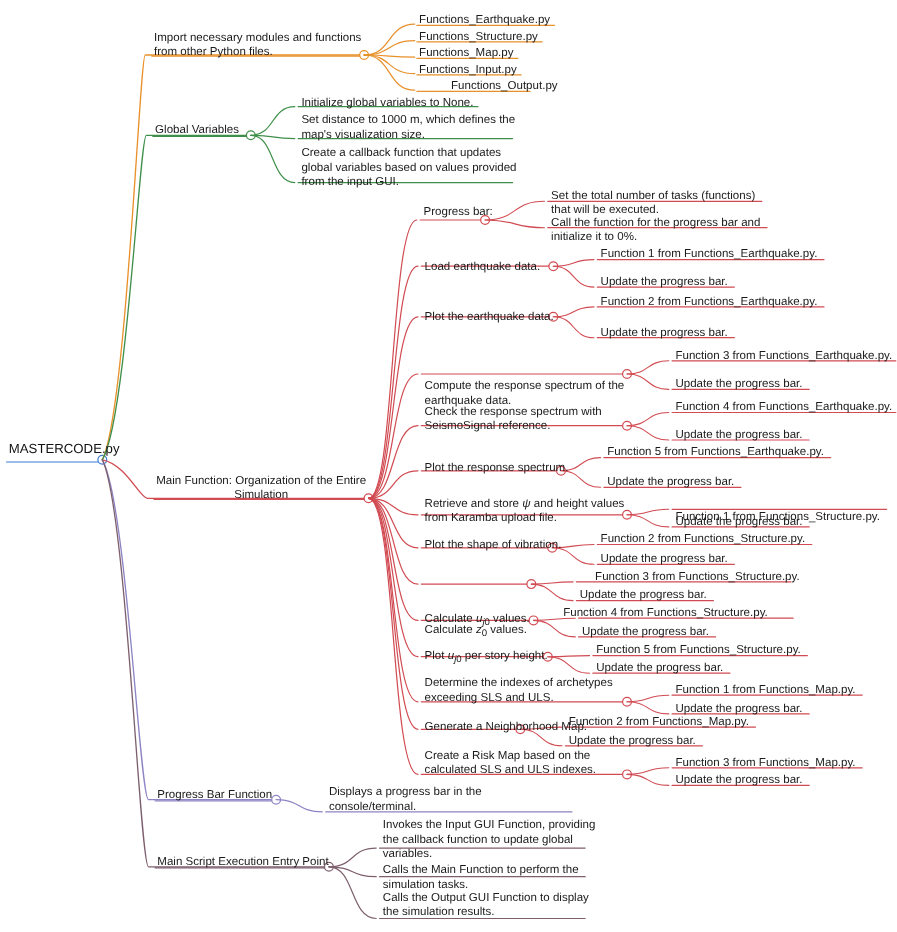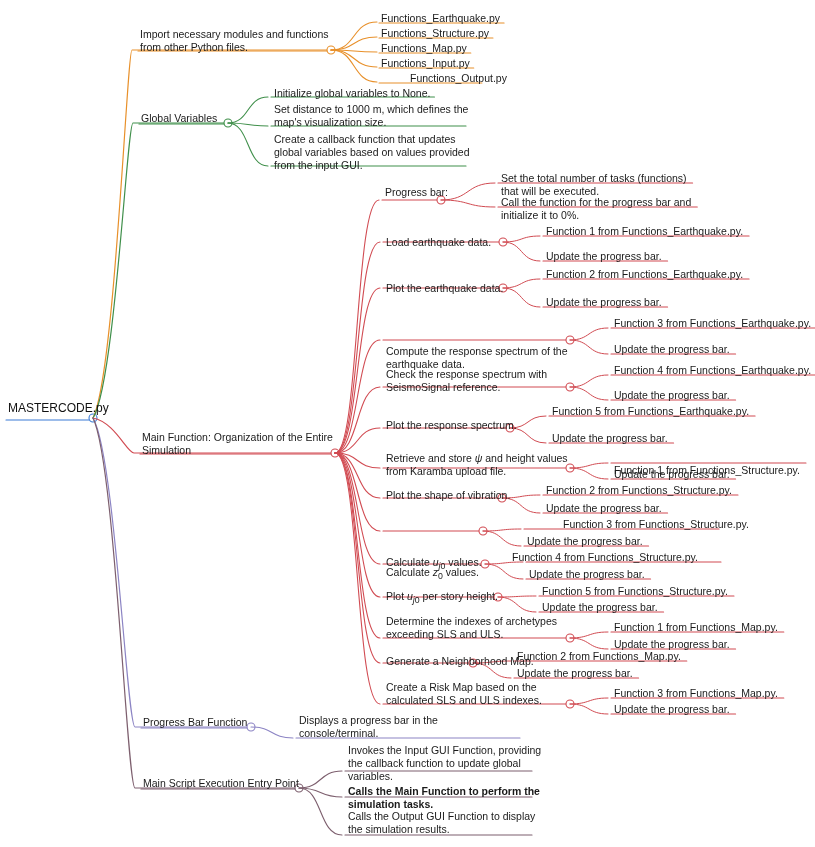--- a/index.html
+++ b/index.html
@@ -151,21 +151,21 @@
       <path d="M345 771 L532 771" fill="none" stroke="#7d5f6e" stroke-width="1.1" stroke-linecap="round"></path>
       <path d="M299 788 C322.65 788,318.35 797,342 797" fill="none" stroke="#7d5f6e" stroke-width="1.1" stroke-linecap="round"></path>
       <path d="M345 797 L532 797" fill="none" stroke="#7d5f6e" stroke-width="1.1" stroke-linecap="round"></path>
       <path d="M299 788 C322.65 788,318.35 835,342 835" fill="none" stroke="#7d5f6e" stroke-width="1.1" stroke-linecap="round"></path>
       <path d="M345 835 L532 835" fill="none" stroke="#7d5f6e" stroke-width="1.1" stroke-linecap="round"></path>
     </svg>
   <div id="labels">
       <div class="lbl root" style="left: 8px; top: 402px; text-align: right;">MASTERCODE.py</div>
       <div class="lbl" style="left: 140px; top: 28px;">Import necessary modules and functions<br>from other Python files.</div>
       <div class="lbl" style="left: 141px; top: 112px;">Global Variables</div>
-      <div class="lbl" style="left: 142px; top: 431px;">Main Function: Organization of the Entire<br>Simulation</div>
+      <div class="lbl" style="left: 142px; top: 431px; text-align: center;">Main Function: Organization of the Entire<br>Simulation</div>
       <div class="lbl" style="left: 143px; top: 716px;">Progress Bar Function</div>
       <div class="lbl" style="left: 143px; top: 777px;">Main Script Execution Entry Point</div>
       <div class="lbl" style="left: 381px; top: 12px;">Functions_Earthquake.py</div>
       <div class="lbl" style="left: 381px; top: 27px;">Functions_Structure.py</div>
       <div class="lbl" style="left: 381px; top: 42px;">Functions_Map.py</div>
       <div class="lbl" style="left: 381px; top: 57px;">Functions_Input.py</div>
       <div class="lbl" style="left: 381px; top: 72px; padding-left: 29px;">Functions_Output.py</div>
       <div class="lbl" style="left: 274px; top: 87px;">Initialize global variables to None.</div>
       <div class="lbl" style="left: 274px; top: 103px;">Set distance to 1000 m, which defines the<br>map's visualization size.</div>
       <div class="lbl" style="left: 274px; top: 133px;">Create a callback function that updates<br>global variables based on values provided<br>from the input GUI.</div>
@@ -187,35 +187,35 @@
       <div class="lbl" style="left: 386px; top: 419px;">Plot the response spectrum.</div>
       <div class="lbl" style="left: 552px; top: 405px;">Function 5 from Functions_Earthquake.py.</div>
       <div class="lbl" style="left: 552px; top: 432px;">Update the progress bar.</div>
       <div class="lbl" style="left: 386px; top: 452px;">Retrieve and store <i>ψ</i> and height values<br>from Karamba upload file.</div>
       <div class="lbl" style="left: 614px; top: 464px;">Function 1 from Functions_Structure.py.</div>
       <div class="lbl" style="left: 614px; top: 468px;">Update the progress bar.</div>
       <div class="lbl" style="left: 386px; top: 489px;">Plot the shape of vibration.</div>
       <div class="lbl" style="left: 546px; top: 484px;">Function 2 from Functions_Structure.py.</div>
       <div class="lbl" style="left: 546px; top: 502px;">Update the progress bar.</div>
       <div class="lbl" style="left: 386px; top: 522px; margin-top: 44px;">Calculate <i>z</i><sub>0</sub> values.</div>
-      <div class="lbl" style="left: 527px; top: 518px; padding-left: 36px;">Function 3 from Functions_Structure.py.</div>
+      <div class="lbl" style="left: 505px; top: 518px; padding-left: 36px;">Function 3 from Functions_Structure.py.</div>
       <div class="lbl" style="left: 527px; top: 535px;">Update the progress bar.</div>
       <div class="lbl" style="left: 386px; top: 556px;">Calculate <i>u<sub>j</sub></i><sub>0</sub> values.</div>
       <div class="lbl" style="left: 512px; top: 551px;">Function 4 from Functions_Structure.py.</div>
       <div class="lbl" style="left: 529px; top: 568px;">Update the progress bar.</div>
       <div class="lbl" style="left: 386px; top: 590px;">Plot <i>u<sub>j</sub></i><sub>0</sub> per story height.</div>
       <div class="lbl" style="left: 542px; top: 585px;">Function 5 from Functions_Structure.py.</div>
       <div class="lbl" style="left: 542px; top: 601px;">Update the progress bar.</div>
       <div class="lbl" style="left: 386px; top: 615px;">Determine the indexes of archetypes<br>exceeding SLS and ULS.</div>
       <div class="lbl" style="left: 614px; top: 621px;">Function 1 from Functions_Map.py.</div>
       <div class="lbl" style="left: 614px; top: 638px;">Update the progress bar.</div>
       <div class="lbl" style="left: 386px; top: 655px;">Generate a Neighborhood Map.</div>
       <div class="lbl" style="left: 517px; top: 650px;">Function 2 from Functions_Map.py.</div>
       <div class="lbl" style="left: 517px; top: 667px;">Update the progress bar.</div>
       <div class="lbl" style="left: 386px; top: 681px;">Create a Risk Map based on the<br>calculated SLS and ULS indexes.</div>
       <div class="lbl" style="left: 614px; top: 687px;">Function 3 from Functions_Map.py.</div>
       <div class="lbl" style="left: 614px; top: 703px;">Update the progress bar.</div>
       <div class="lbl" style="left: 299px; top: 714px;">Displays a progress bar in the<br>console/terminal.</div>
       <div class="lbl" style="left: 348px; top: 744px;">Invokes the Input GUI Function, providing<br>the callback function to update global<br>variables.</div>
-      <div class="lbl" style="left: 348px; top: 785px; font-weight: bold;">Calls the Main Function to perform the<br>simulation tasks.</div>
+      <div class="lbl" style="left: 348px; top: 785px;">Calls the Main Function to perform the<br>simulation tasks.</div>
       <div class="lbl" style="left: 348px; top: 810px;">Calls the Output GUI Function to display<br>the simulation results.</div>
     </div>
 </div>
 
 </body></html>

